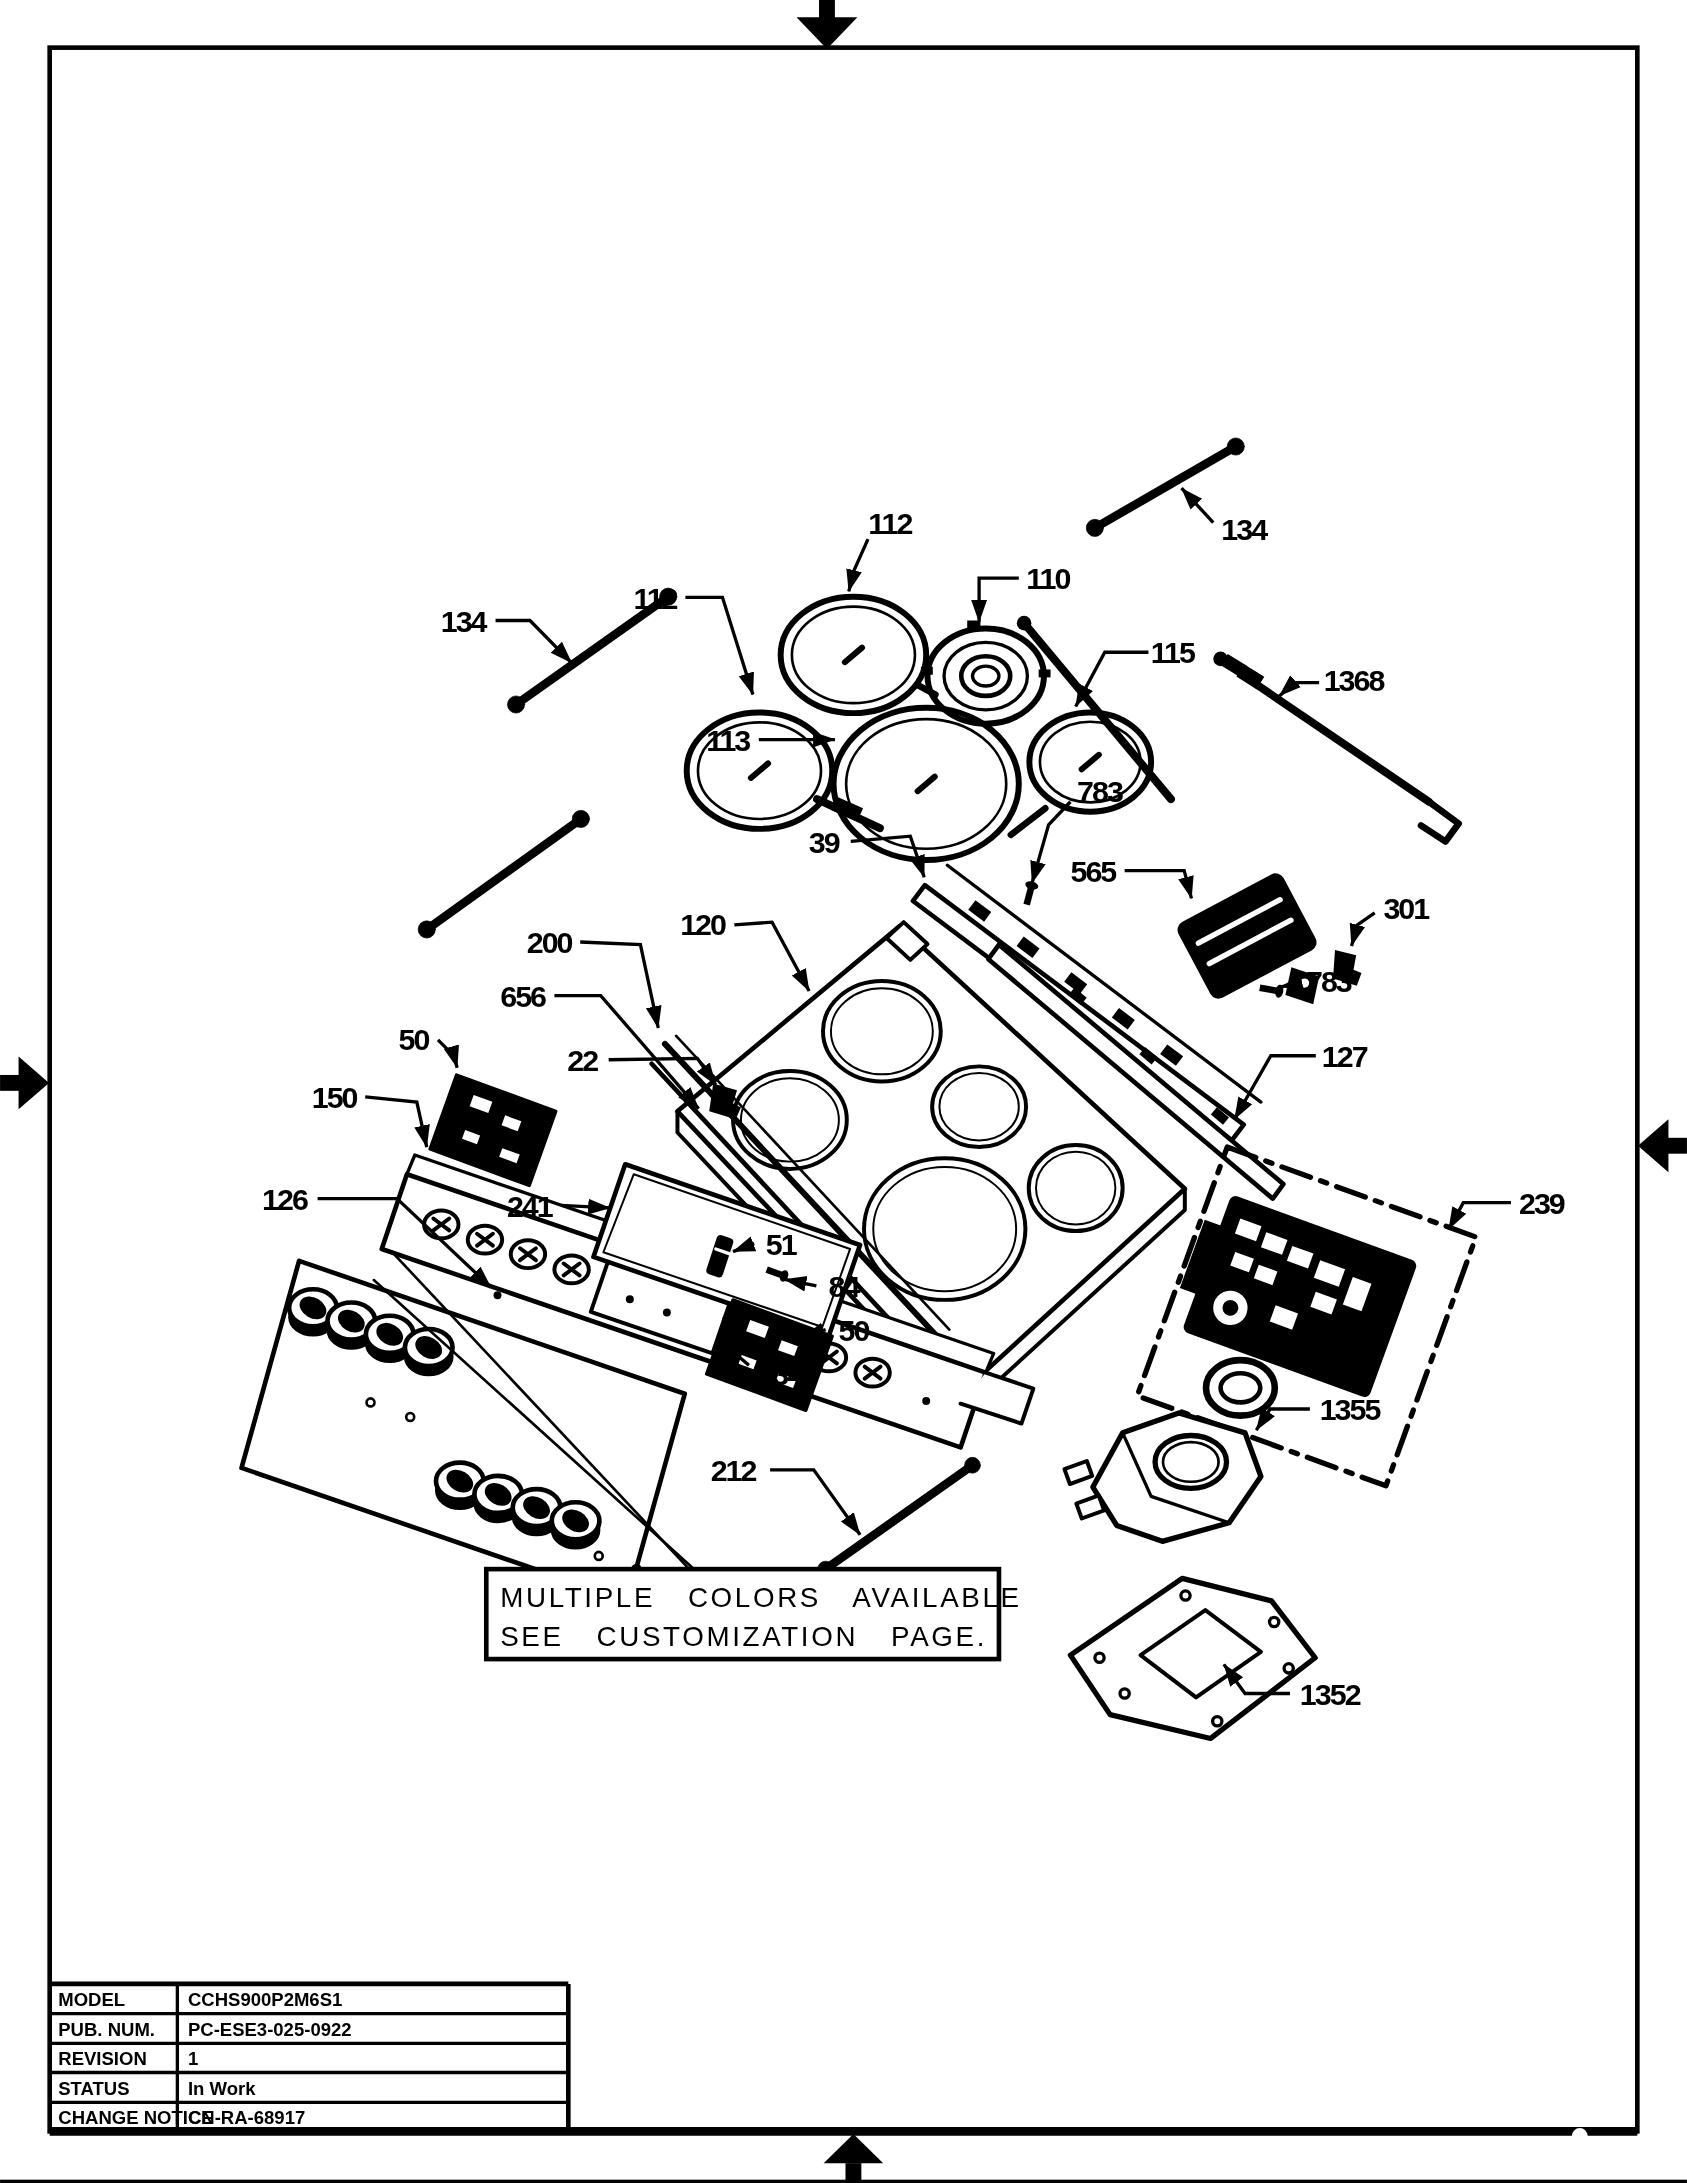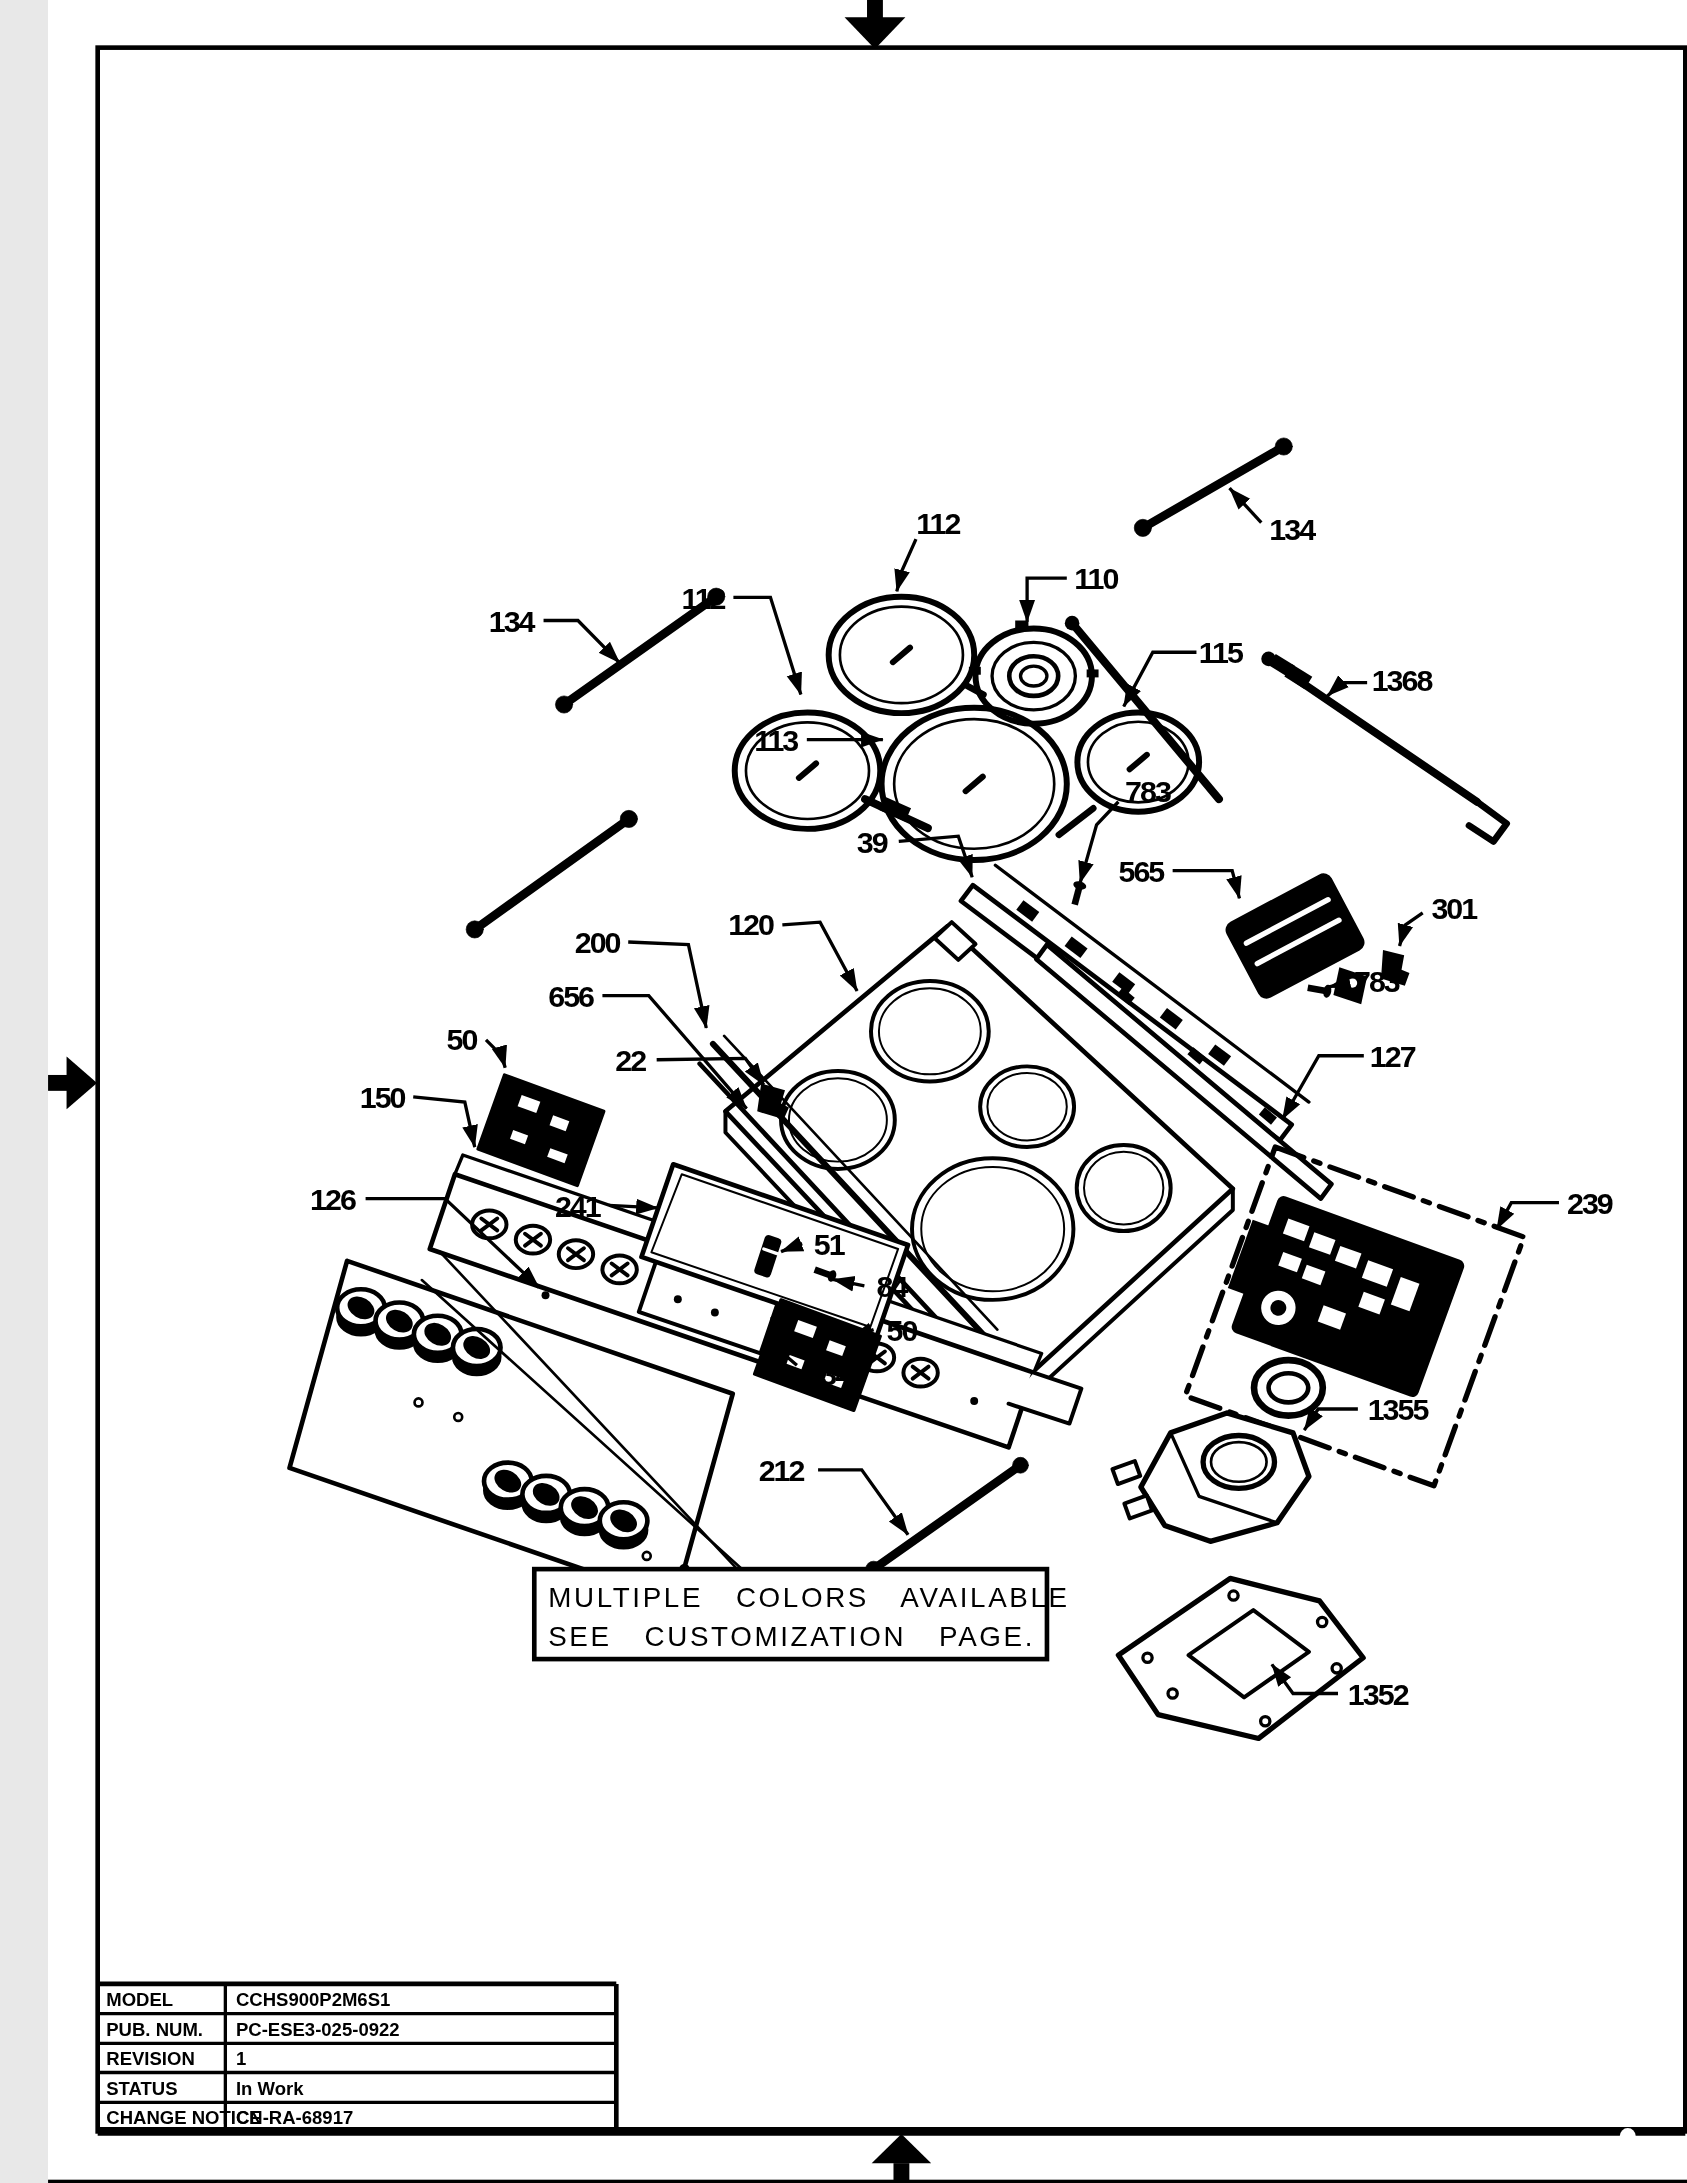--- a/index.html
+++ b/index.html
@@ -1,16 +1,16 @@
 <!DOCTYPE html>
 <html style="font-size:10.6px"><head>
 <meta charset="utf-8">
 <style>
   html,body{margin:0;padding:0;background:#e8e8e8;}
-  .page{position:relative;width:1361px;height:2183px;background:#ffffff;margin-left:48px;}
+  .page{position:relative;width:1361px;height:2183px;background:#ffffff;}
   svg{display:block;}
   text{fill:#000;}
   .lbl{font:700 46px "Liberation Sans",sans-serif;letter-spacing:-3px;}
   .tbl-label{font:700 28px "Liberation Sans",sans-serif;}
   .tbl-value{font:700 28px "Liberation Sans",sans-serif;}
   .note-text{font:400 42px "Liberation Sans",sans-serif;letter-spacing:4px;word-spacing:34px;}
 </style>
 </head>
 <body>
 

